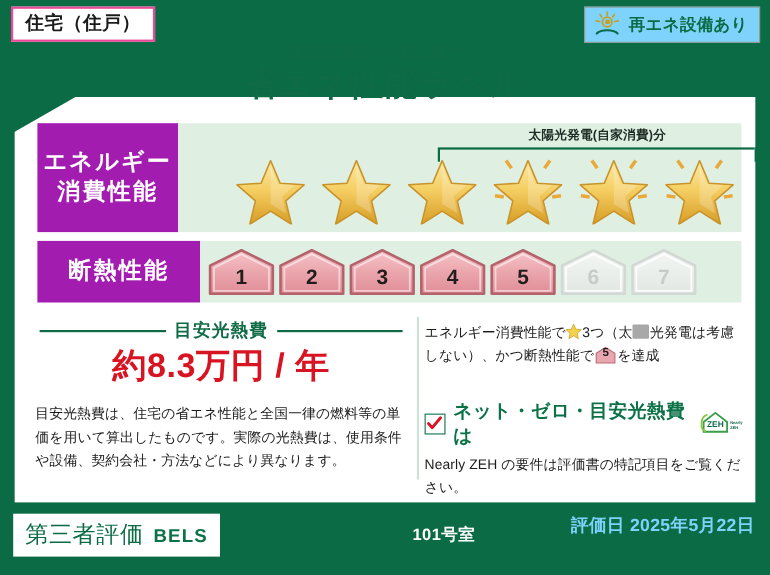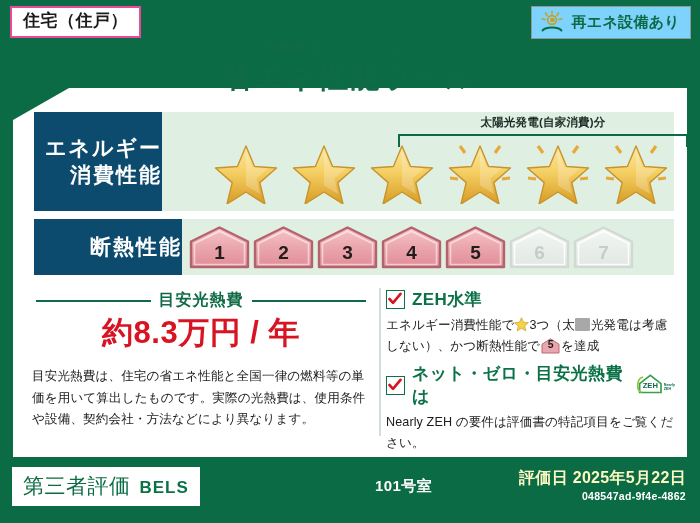--- a/index.html
+++ b/index.html
@@ -42,22 +42,22 @@
   .body-panel{
     position:absolute;left:13px;top:88px;width:674px;height:369px;
     background:#fff;
     z-index:3;
     clip-path:polygon(56px 0,674px 0,674px 369px,0 369px,0 32px);
   }
 
   
   .row{position:absolute;display:flex;align-items:stretch;}
   .row-label{
-    background:#0c4a6e;color:#fff;
-    display:flex;flex-direction:column;align-items:flex-end;justify-content:center;
+    background:#a21caf;color:#fff;
+    display:flex;flex-direction:column;align-items:center;justify-content:center;
     font-weight:bold;letter-spacing:2px;line-height:1.28;
   }
   .row-track{
     background:#dff0e3;display:flex;align-items:center;position:relative;
   }
 
   
   #row-energy{left:34px;top:112px;width:640px;height:99px;}
   #row-energy .row-label{width:148px;font-size:21px;}
   #row-energy .row-track{flex:1;padding-left:40px;}
@@ -152,21 +152,21 @@
   .bels-en{font-size:17px;font-weight:bold;color:#0b7247;letter-spacing:1px;}
   .prop-name{
     position:absolute;left:236px;top:18px;
     font-size:15px;font-weight:bold;color:#fff;letter-spacing:.4px;
   }
   .room-no{
     position:absolute;left:375px;top:18px;
     font-size:15px;font-weight:bold;color:#fff;letter-spacing:.4px;
   }
   .eval-wrap{position:absolute;right:14px;top:9px;text-align:right;}
-  .eval-date{font-size:16px;font-weight:bold;color:#fef9c3;letter-spacing:.3px;}
+  .eval-date{font-size:16px;font-weight:bold;color:#7dd3fc;letter-spacing:.3px;}
   .eval-id{font-size:10.5px;font-weight:bold;color:#fff;letter-spacing:.3px;margin-top:1px;}
 </style>
 </head>
 <body>
 
 <div id="label">
 
   <div class="tab-type">住宅（住戸）</div>
 
   <div class="badge-renew">
@@ -455,28 +455,20 @@
     <span class="ln"></span>
     <span class="tx">目安光熱費</span>
     <span class="ln"></span>
   </div>
   <div class="cost-value" style="z-index:5">約8.3万円 / 年</div>
   <div class="cost-note" style="z-index:5">目安光熱費は、住宅の省エネ性能と全国一律の燃料等の単価を用いて算出したものです。実際の光熱費は、使用条件や設備、契約会社・方法などにより異なります。</div>
 
   <div class="v-div" style="z-index:5"></div>
 
   <div class="zeh-block" id="zeh1" style="z-index:5">
-    <div class="zeh-head">
-      <span class="chk">
-        <svg viewBox="0 0 14 14" aria-hidden="true">
-            <path d="M1.5 7 L5 10.8 L12.5 1.8" fill="none" stroke="#d81322" stroke-width="2.6" stroke-linecap="round" stroke-linejoin="round"></path>
-          </svg>
-      </span>
-      <span class="zeh-title">ZEH水準</span>
-    </div>
     <div class="zeh-body">
       <span>エネルギー消費性能で</span><span class="inline-star"><svg viewBox="0 0 15 15" aria-hidden="true">
             <polygon points="7.5,0.7 9.5,5.3 14.4,5.7 10.7,9 11.8,13.9 7.5,11.2 3.2,13.9 4.3,9 0.6,5.7 5.5,5.3" fill="#f5d24b" stroke="#d2a62c" stroke-width="0.8"></polygon>
           </svg></span><span>3つ（太</span><span class="redact"></span><span>光発電は考慮しない）、かつ断熱性能で</span><span class="inline-house"><svg viewBox="0 0 19 16" aria-hidden="true">
             <path d="M1 6.2 L9.5 0.8 L18 6.2 L18 15 L1 15 Z" fill="#e8a7ae" stroke="#b96b75" stroke-width="1"></path>
           </svg><b>5</b></span><span>を達成</span>
     </div>
   </div>
 
   <div class="zeh-block" id="zeh2" style="z-index:5">
@@ -501,17 +493,16 @@
   </div>
 
   <div class="footer">
     <div class="bels-box">
       <span class="bels-jp">第三者評価</span>
       <span class="bels-en">BELS</span>
     </div>
     <div class="room-no">101号室</div>
     <div class="eval-wrap">
       <div class="eval-date">評価日 2025年5月22日</div>
-      <div class="eval-id">048547ad-9f4e-4862</div>
     </div>
   </div>
 
 </div>
 
 </body></html>

